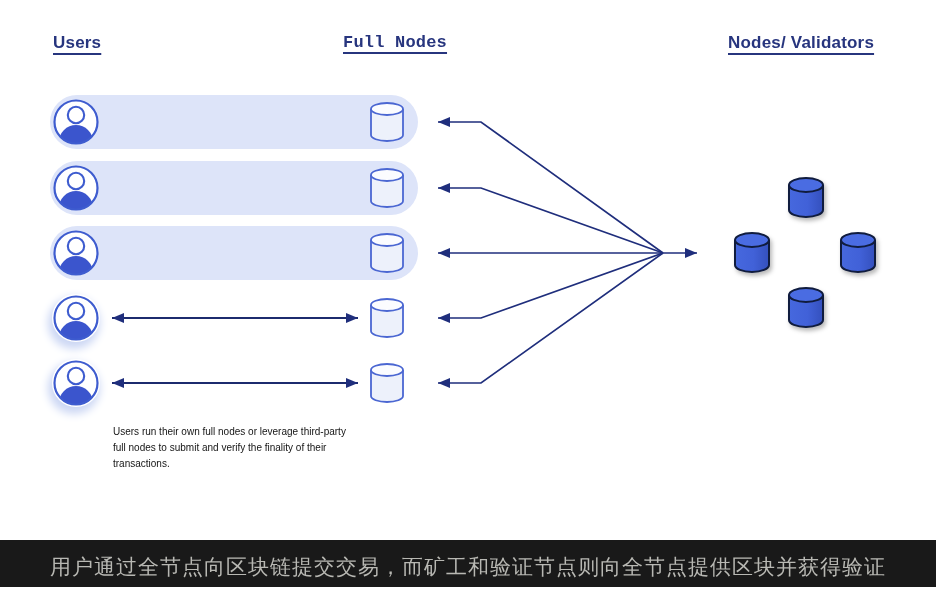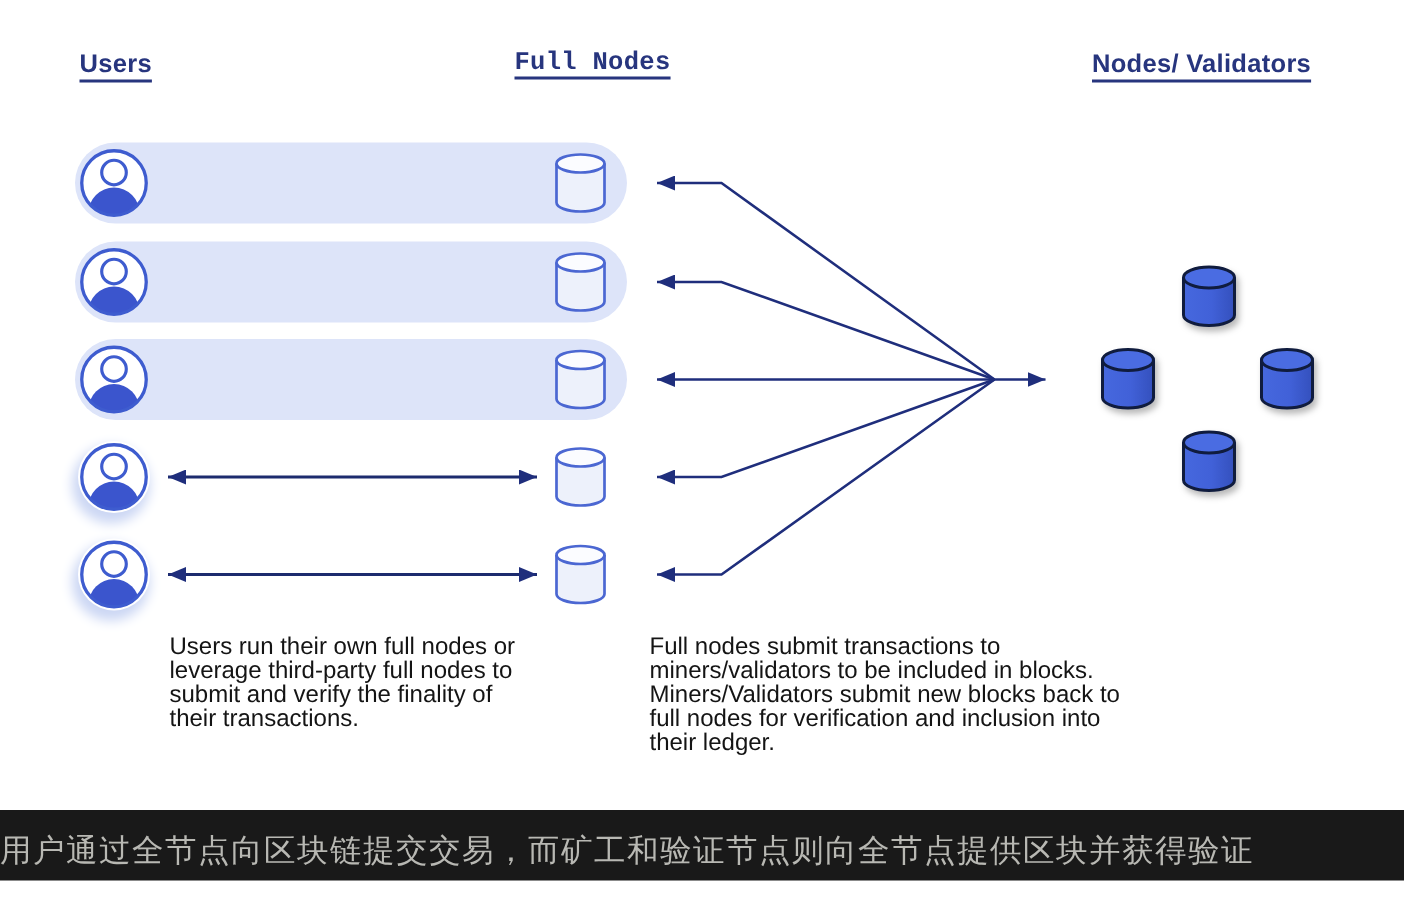--- a/index.html
+++ b/index.html
@@ -18,27 +18,27 @@
   .arrow-layer{position:absolute;left:0;top:0;width:936px;height:540px;}
   .pill{
     position:absolute;left:50px;width:368px;height:54px;border-radius:27px;
     background:#dde4f9;
   }
   .avatar{position:absolute;left:52px;width:48px;height:48px;border-radius:50%;}
   .avatar.halo{box-shadow:-2px 5px 8px 2px #ccd7f4;}
   .cyl-light{position:absolute;left:369px;width:36px;height:42px;}
   .miner{position:absolute;width:38px;height:44px;filter:drop-shadow(2px 3px 2px rgba(0,0,0,.28));}
   .caption{
-    position:absolute;top:424px;font-size:16px;line-height:16px;color:#141414;
+    position:absolute;top:424px;font-size:10px;line-height:16px;color:#141414;
   }
   .caption-left{left:113px;width:240px;}
   .caption-right{left:433px;width:322px;}
   .subtitle-bar{
     position:absolute;left:0;top:540px;width:936px;height:47px;background:#191919;
-    display:flex;align-items:center;justify-content:flex-start;
+    display:flex;align-items:center;justify-content:center;
   }
   .subtitle-text{
     font-size:21px;color:#b8b8b3;letter-spacing:1px;padding-top:6px;
     font-family:"Liberation Sans","DejaVu Sans",sans-serif;
   }
 </style>
 </head>
 <body>
 
 <svg width="0" height="0" style="position:absolute" aria-hidden="true">
@@ -151,19 +151,18 @@
       </svg>
     <svg class="miner" style="left:839px;top:231px">
         <use href="#sym-cyl-blue"></use>
       </svg>
     <svg class="miner" style="left:787px;top:286px">
         <use href="#sym-cyl-blue"></use>
       </svg>
   </div>
 
   <div class="caption caption-left">Users run their own full nodes or leverage third-party full nodes to submit and verify the finality of their transactions.</div>
-  <div class="caption caption-right">Full nodes submit transactions to miners/validators to be included in blocks. Miners/Validators submit new blocks back to full nodes for verification and inclusion into their ledger.</div>
 
   <div class="subtitle-bar">
     <span class="subtitle-text">用户通过全节点向区块链提交交易，而矿工和验证节点则向全节点提供区块并获得验证</span>
   </div>
 
 </div>
 
 </body></html>

